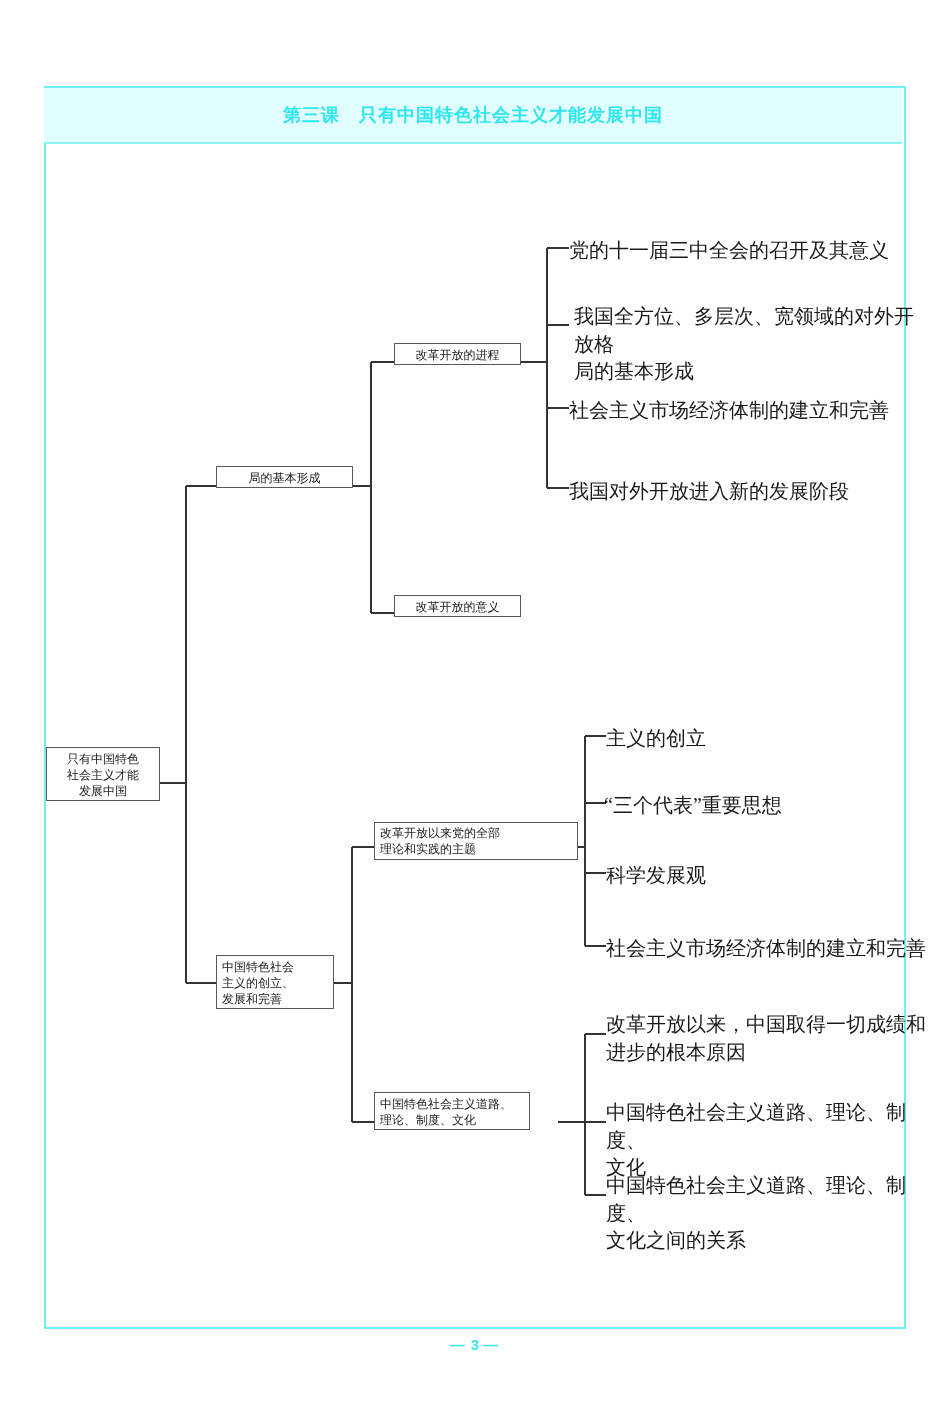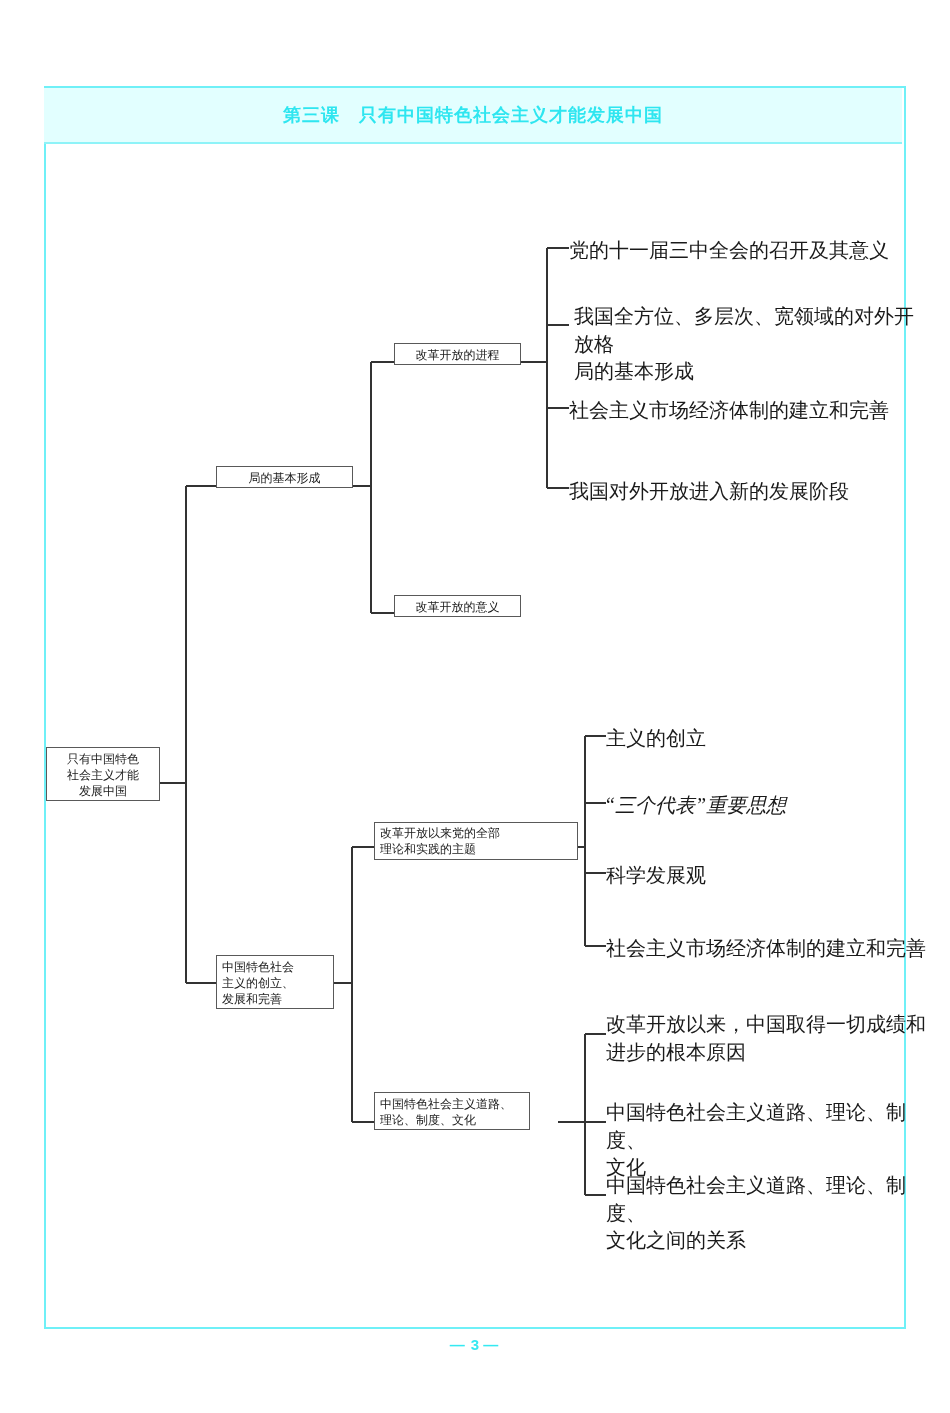--- a/index.html
+++ b/index.html
@@ -181,21 +181,21 @@
 
     <div class="leaf-text" style="left:574px; top:303px; width:356px;">我国全方位、多层次、宽领域的对外开放格
 局的基本形成</div>
 
     <div class="leaf-text" style="left:569px; top:397px; width:350px;">社会主义市场经济体制的建立和完善</div>
 
     <div class="leaf-text" style="left:569px; top:478px; width:350px;">我国对外开放进入新的发展阶段</div>
 
     <div class="leaf-text" style="left:606px; top:725px; width:320px;">主义的创立</div>
 
-    <div class="leaf-text" style="left:604px; top:792px; width:320px;font-style:italic;">“三个代表”重要思想</div>
+    <div class="leaf-text" style="left:604px; top:792px; width:320px;">“三个代表”重要思想</div>
 
     <div class="leaf-text" style="left:606px; top:862px; width:320px;">科学发展观</div>
 
     <div class="leaf-text" style="left:606px; top:935px; width:330px;">社会主义市场经济体制的建立和完善</div>
 
     <div class="leaf-text" style="left:606px; top:1011px; width:320px;">改革开放以来，中国取得一切成绩和
 进步的根本原因</div>
 
     <div class="leaf-text" style="left:606px; top:1099px; width:325px;">中国特色社会主义道路、理论、制度、
 文化</div>

